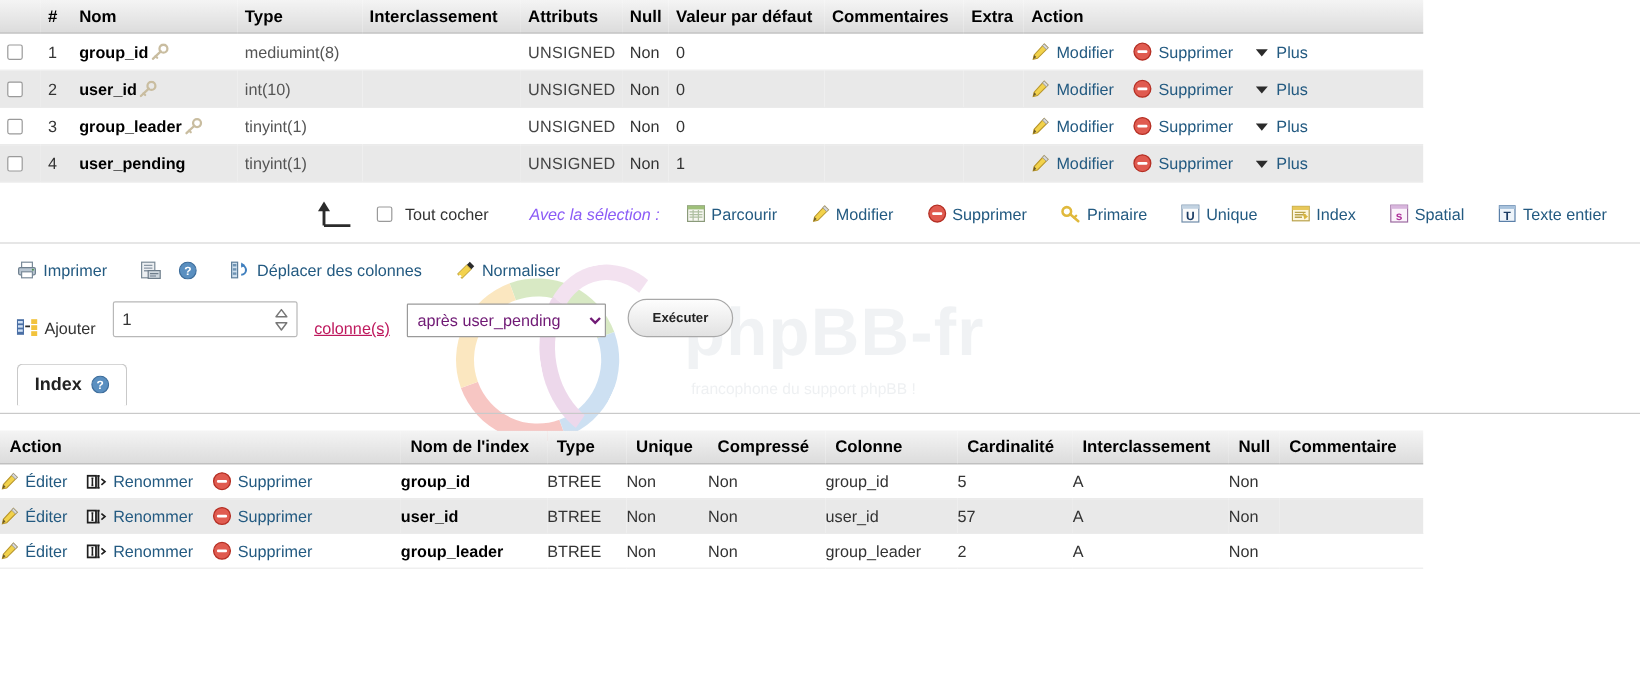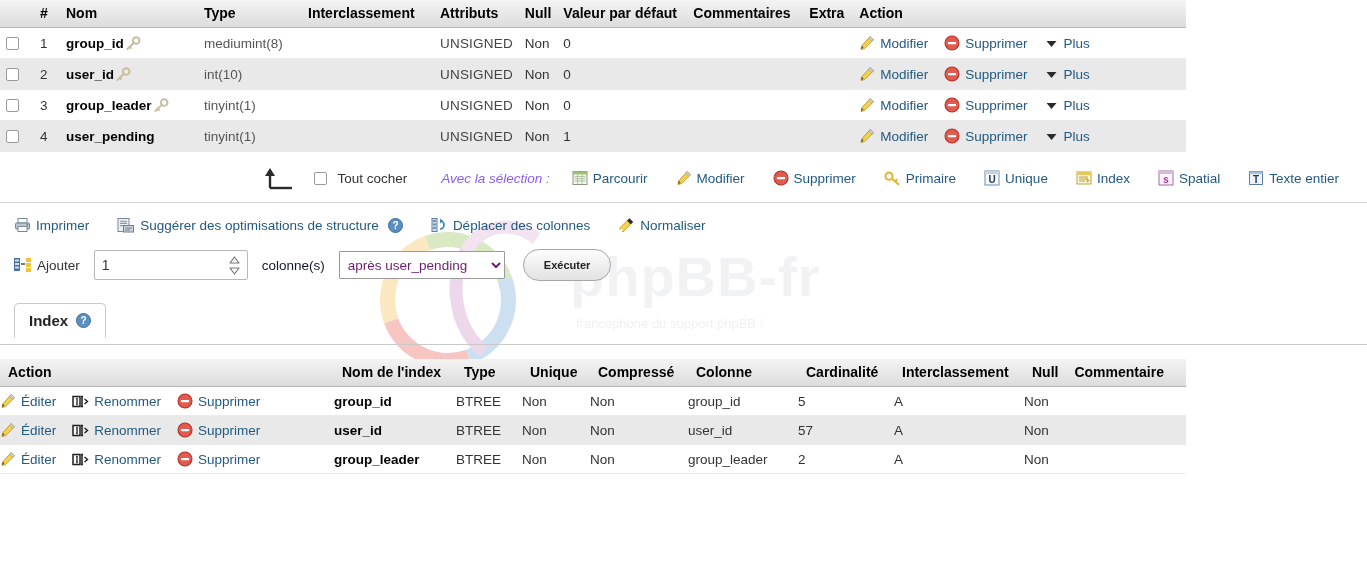--- a/index.html
+++ b/index.html
@@ -89,33 +89,33 @@
     display: flex; align-items: center; padding: 14px 0 12px 14px;
     border-bottom: 1px solid #d6d6d6; gap: 0; justify-content: flex-end;
   }
   .toolrow .item { margin-right: 28px; display: flex; align-items: center; white-space: nowrap; }
   .withsel { font-style: italic; color: #8b5cf6; margin-right: 22px; }
 
   .linkrow { display:flex; align-items:center; padding: 14px 0 8px 14px; }
   .linkrow .item { margin-right: 28px; display:flex; align-items:center; white-space:nowrap; }
 
   
-  .formrow { display: flex; align-items: center; padding: 8px 0 14px 14px; }
+  .formrow { display: flex; align-items: flex-end; padding: 8px 0 14px 14px; }
   .num-wrap {
     position: relative; width: 154px; height: 30px;
     border: 1px solid #b8b8b8; background: #fff; border-radius: 2px;
     display: flex; align-items: center;
   }
   .num-wrap input {
     border: none; outline: none; width: 120px; height: 26px;
     padding-left: 7px; font-size: 14px; font-family: "Liberation Sans", sans-serif;
     color: #333; background: transparent;
   }
   .spin { position: absolute; right: 7px; top: 5px; width: 11px; height: 19px; }
-  .mid { margin: 0 14px; color: #0f172a; }
+  .mid { margin: 0 14px; color: #be185d; text-decoration: underline; }
   select.sel {
     height: 28px; width: 166px; font-size: 13.5px; padding: 2px 4px;
     font-family: "Liberation Sans", sans-serif; color: #701a75;
     border: 1px solid #9a9a9a; background: #fff; border-radius: 1px;
   }
   .btn {
     margin-left: 18px; height: 32px; padding: 0 20px;
     border: 1px solid #a8a8a8; border-radius: 16px;
     background: linear-gradient(to bottom,#fdfdfd 0%,#e2e2e2 100%);
     font-weight: bold; font-size: 11px; color: #222;
@@ -396,21 +396,20 @@
           </span>
           <span class="item">
             <span class="ic ">
               <svg width="18" height="16" viewBox="0 0 18 16">
                 <rect x="1" y="1.5" width="11" height="13" fill="#eceff2" stroke="#7b8a97" stroke-width="1"></rect>
                 <path d="M3 4.2 H10 M3 6.4 H10 M3 8.6 H8" stroke="#8a98a5" stroke-width="1.1"></path>
                 <rect x="6.5" y="8.5" width="10" height="6.5" fill="#cfd7de" stroke="#6e7d8b" stroke-width="1"></rect>
                 <path d="M8 11 H15 M8 13 H13" stroke="#6e7d8b" stroke-width="1"></path>
               </svg>
             </span>
-            <span class="lnk">Suggérer des optimisations de structure</span>
             <span style="margin-left:9px;display:inline-flex;">
               <svg width="15" height="15" viewBox="0 0 15 15">
                 <circle cx="7.5" cy="7.5" r="7" fill="#5a8fc0" stroke="#3e6e9c"></circle>
                 <text x="7.5" y="11.2" font-size="10" font-weight="bold" fill="#fff" text-anchor="middle" font-family="Liberation Sans, sans-serif">?</text>
               </svg>
             </span>
           </span>
           <span class="item">
             <span class="ic ">
               <svg width="17" height="16" viewBox="0 0 17 16">

